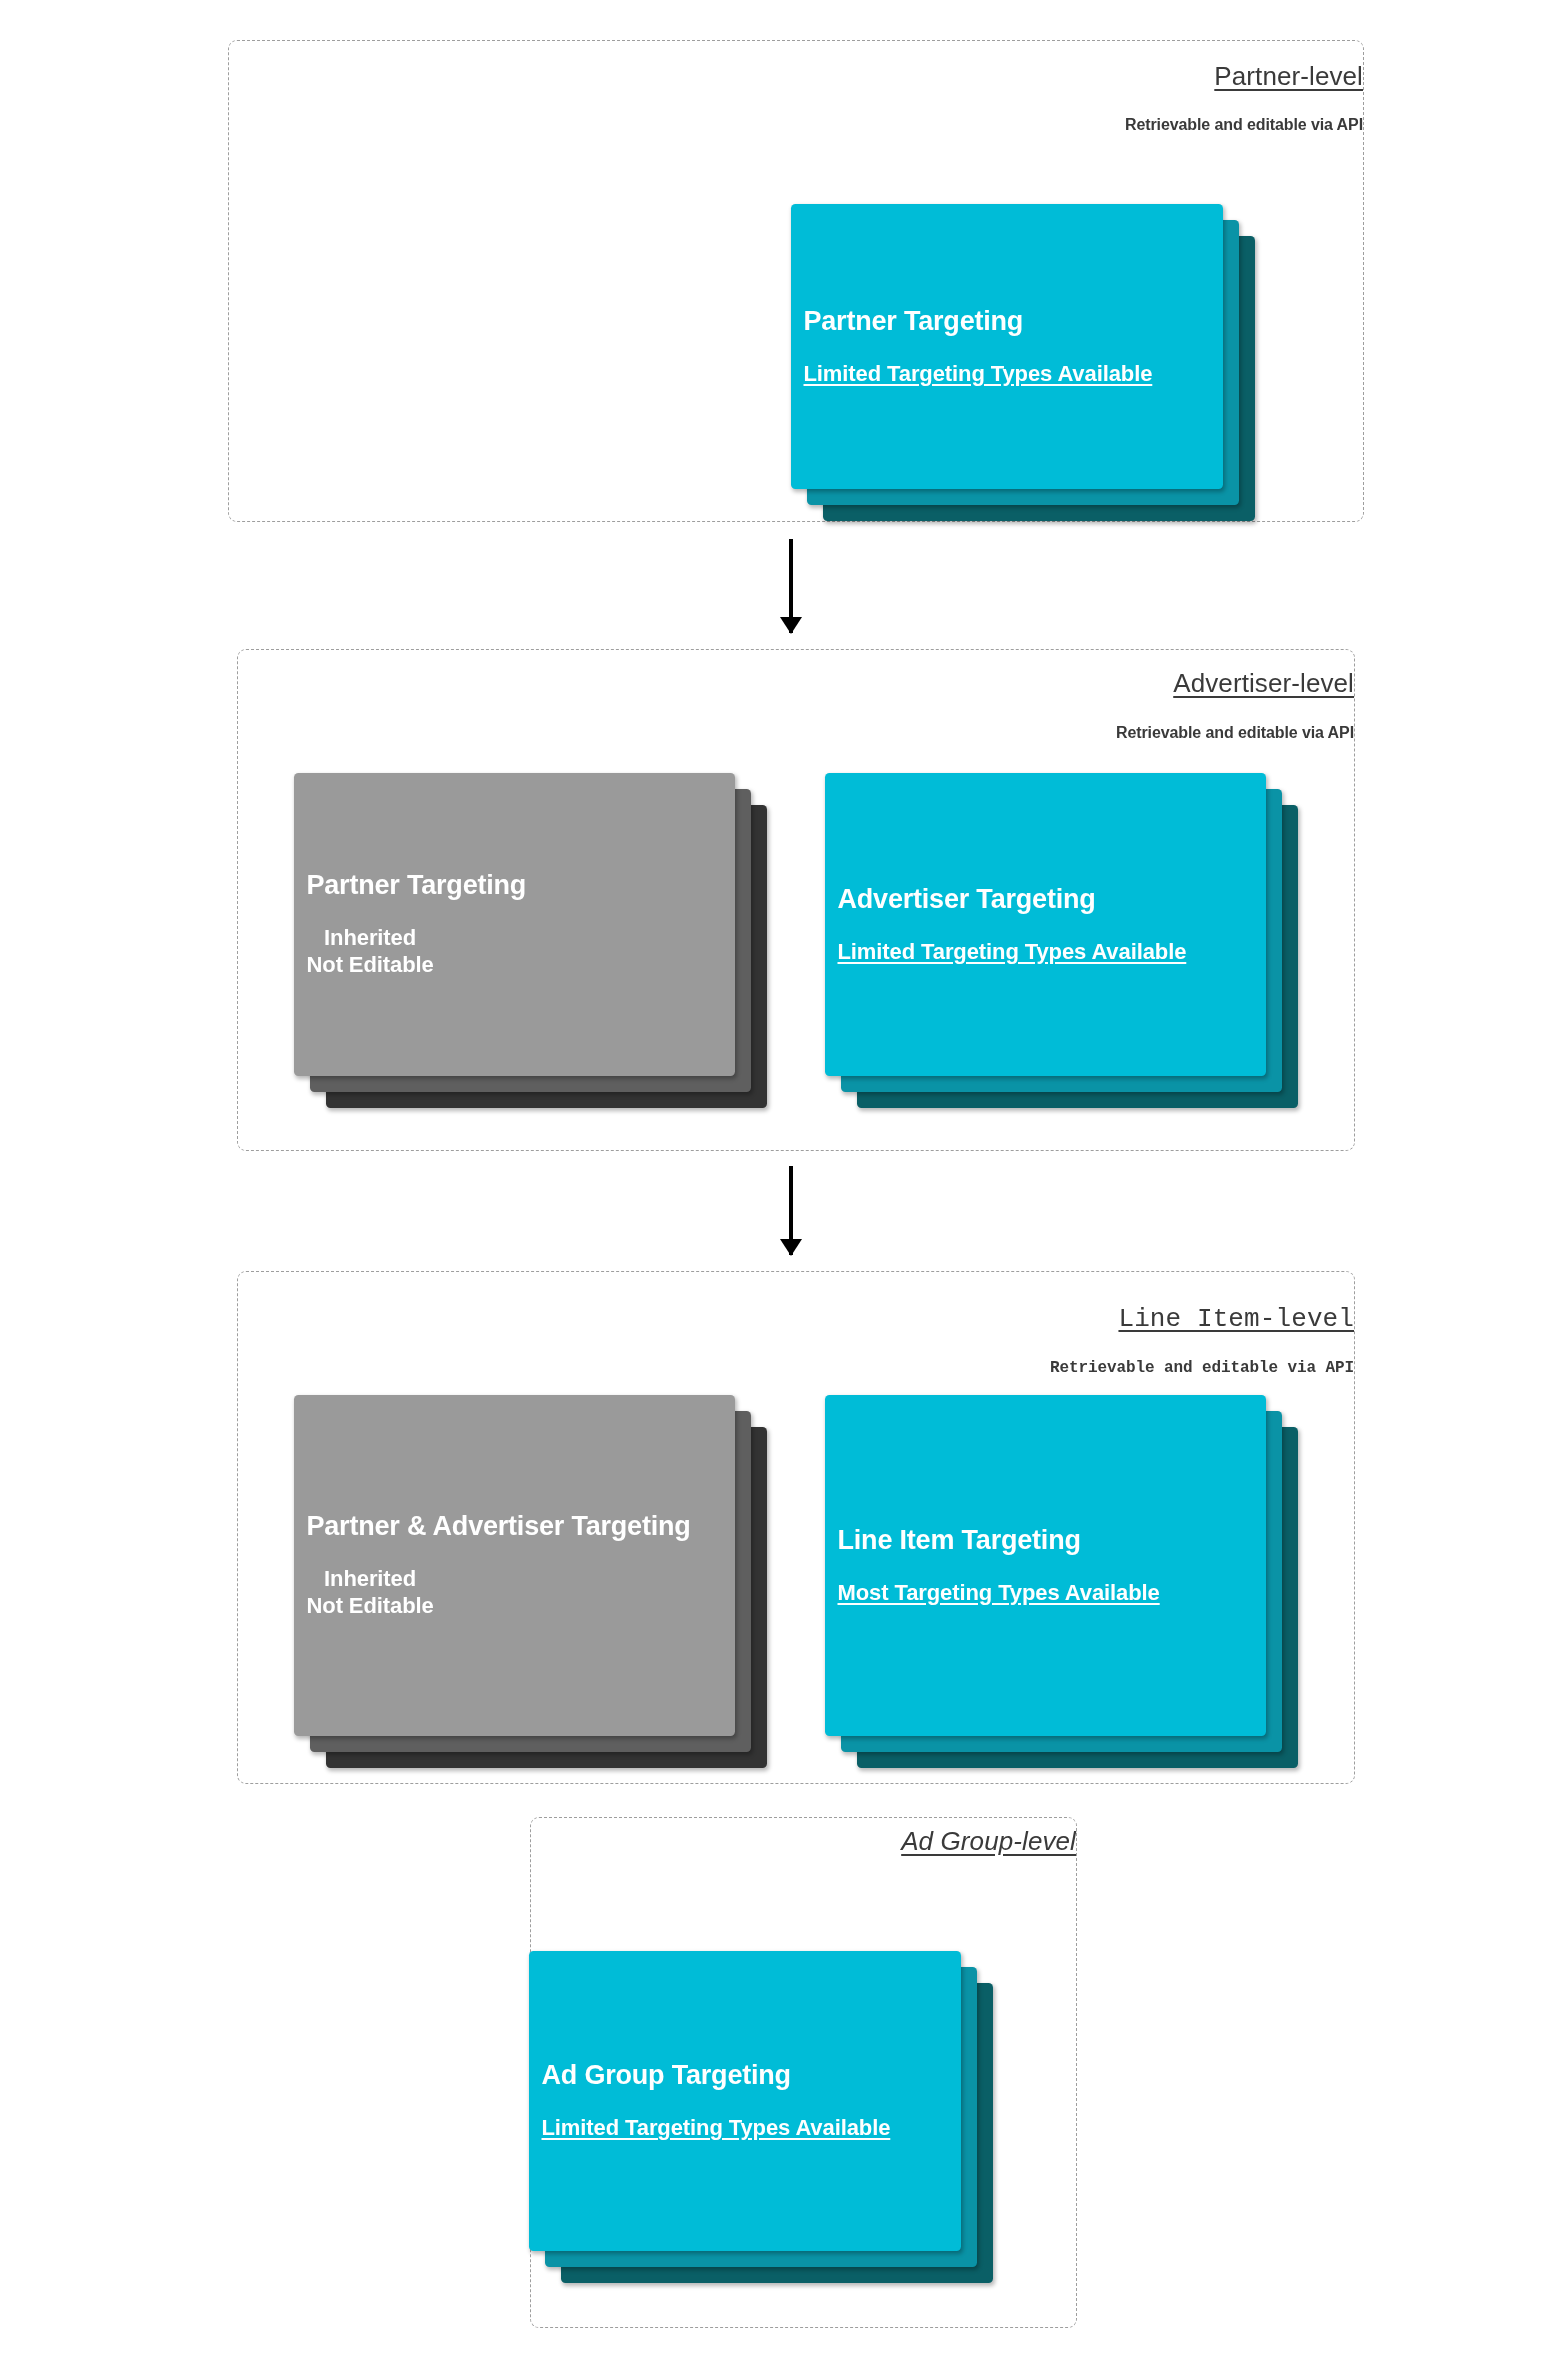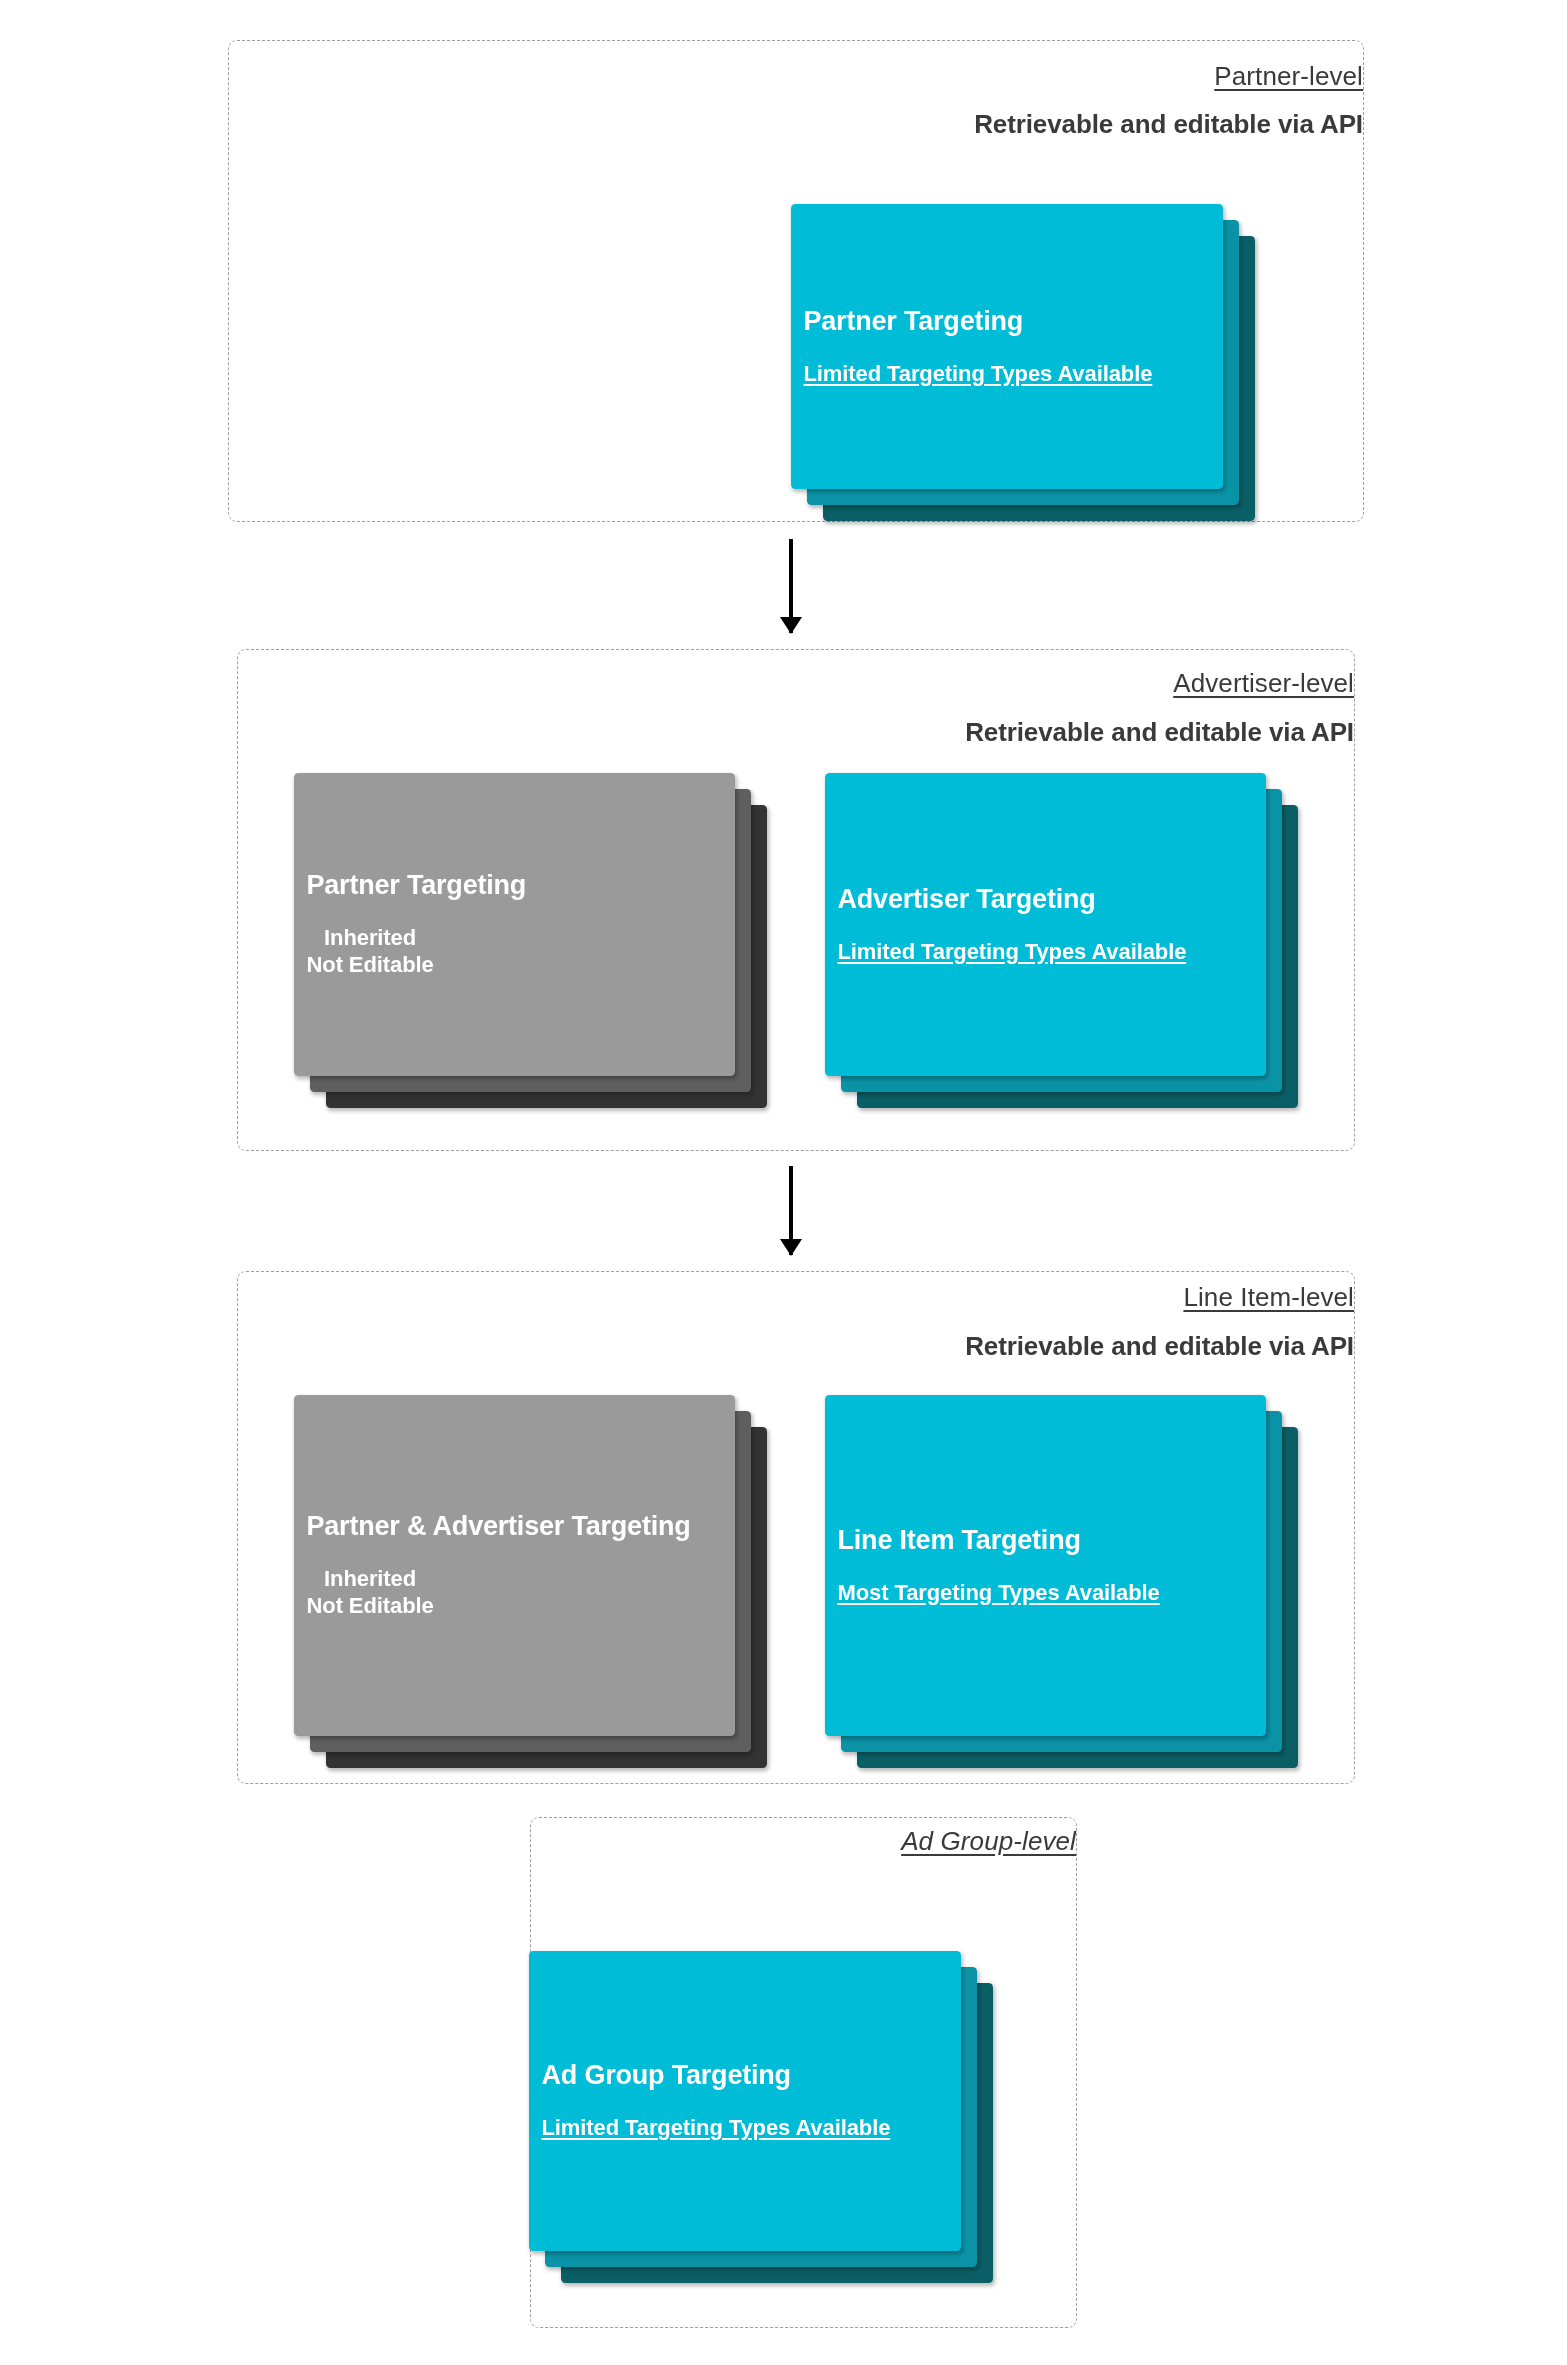--- a/index.html
+++ b/index.html
@@ -42,31 +42,31 @@
     display: inline-block;
     font-size: 26px;
     font-weight: 400;
     color: #3a3a3a;
     text-decoration: underline;
     text-underline-offset: 3.6px;
     letter-spacing: 0.1px;
   }
   .level-sub {
     display: block;
-    font-size: 26px;
+    font-size: 16px;
     font-weight: 700;
     color: #3a3a3a;
-    margin-top: 17px;
+    margin-top: 23px;
     letter-spacing: -0.1px;
   }
   .level-sub.alert { color: #ff2a00; }
 
   #head-partner    { top: 19.6px; }
   #head-advertiser { top: 18px; }
-  #head-lineitem   { top: 10px; }
+  #head-lineitem   { top: 32px; font-family: Liberation Mono, monospace; }
   #head-adgroup    { top: 8px; font-style: italic; }
 
   
   .stack {
     position: absolute;
   }
   .stack .layer {
     position: absolute;
     border-radius: 4.5px;
     box-shadow: 1.8px 2.7px 4.5px rgba(0,0,0,0.28);

